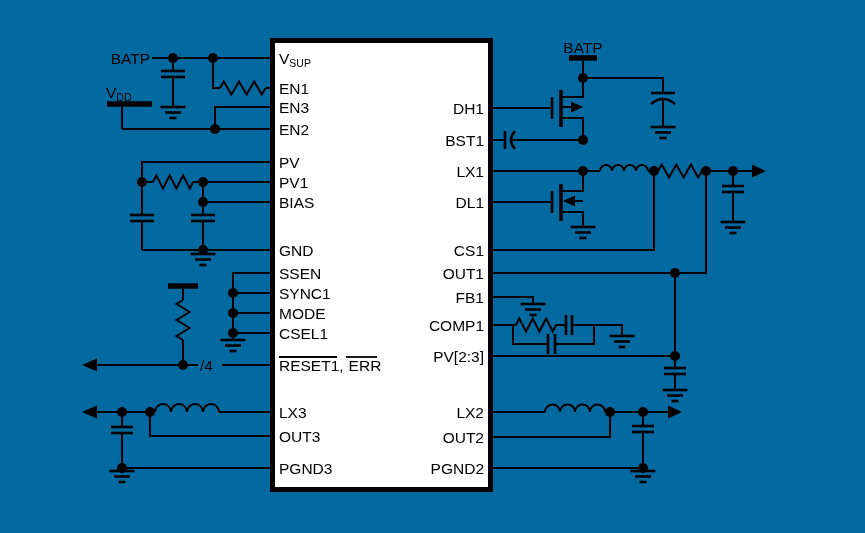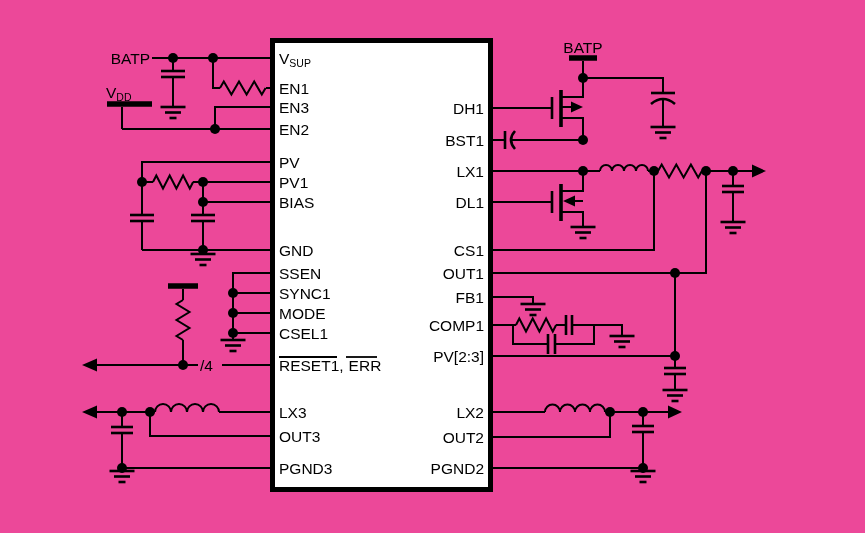--- a/index.html
+++ b/index.html
@@ -1,16 +1,16 @@
 <!DOCTYPE html>
 <html><head>
 <meta charset="utf-8">
 <style>
   html,body { margin:0; padding:0; background:#ffffff; }
-  #canvas { position:relative; width:865px; height:533px; background:#ec4899; overflow:hidden; }
+  #canvas { position:relative; width:865px; height:533px; background:#0369a1; overflow:hidden; }
   svg { display:block; }
   text { font-family:"Liberation Sans", sans-serif; font-size:15.5px; fill:#000000; }
   .sub { font-size:10.5px; }
   .w   { stroke:#000000; stroke-width:2;   fill:none; }
   .cmp { stroke:#000000; stroke-width:2;   fill:none; }
   .plate { stroke:#000000; stroke-width:2.6; fill:none; }
   .gate  { stroke:#000000; stroke-width:2.6; fill:none; }
   .chan  { stroke:#000000; stroke-width:3.6; fill:none; }
   .bar   { stroke:#000000; stroke-width:5.5; fill:none; }
   .icbox { fill:#ffffff; stroke:#000000; stroke-width:5; }

